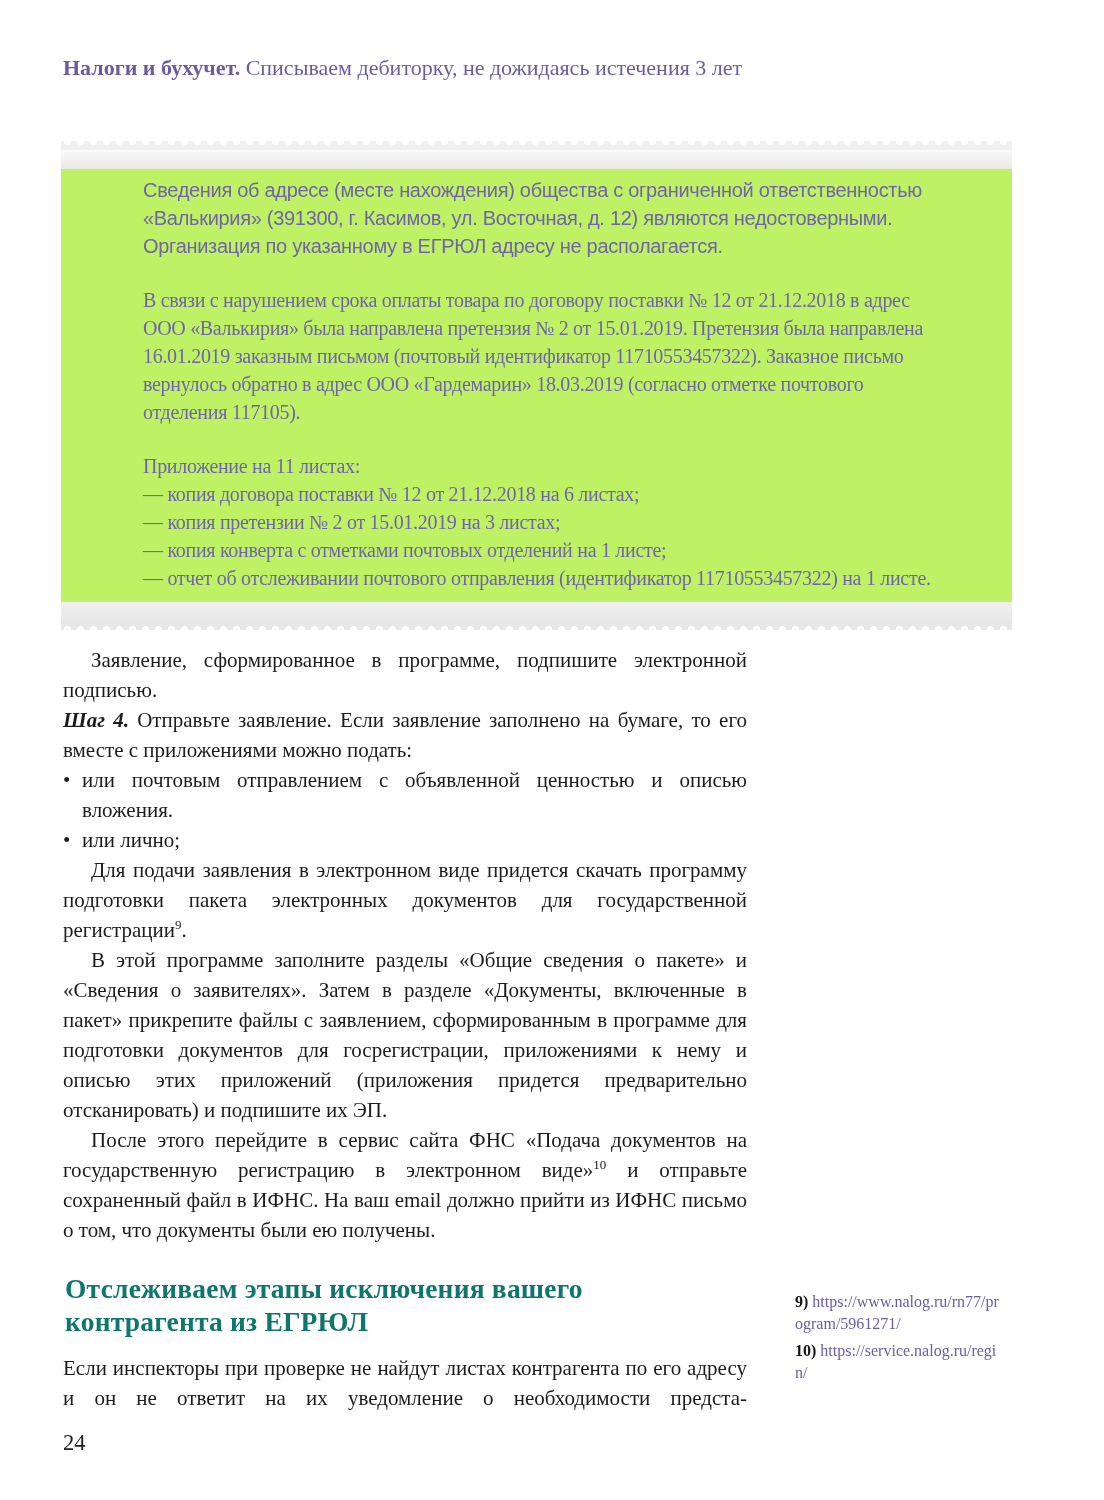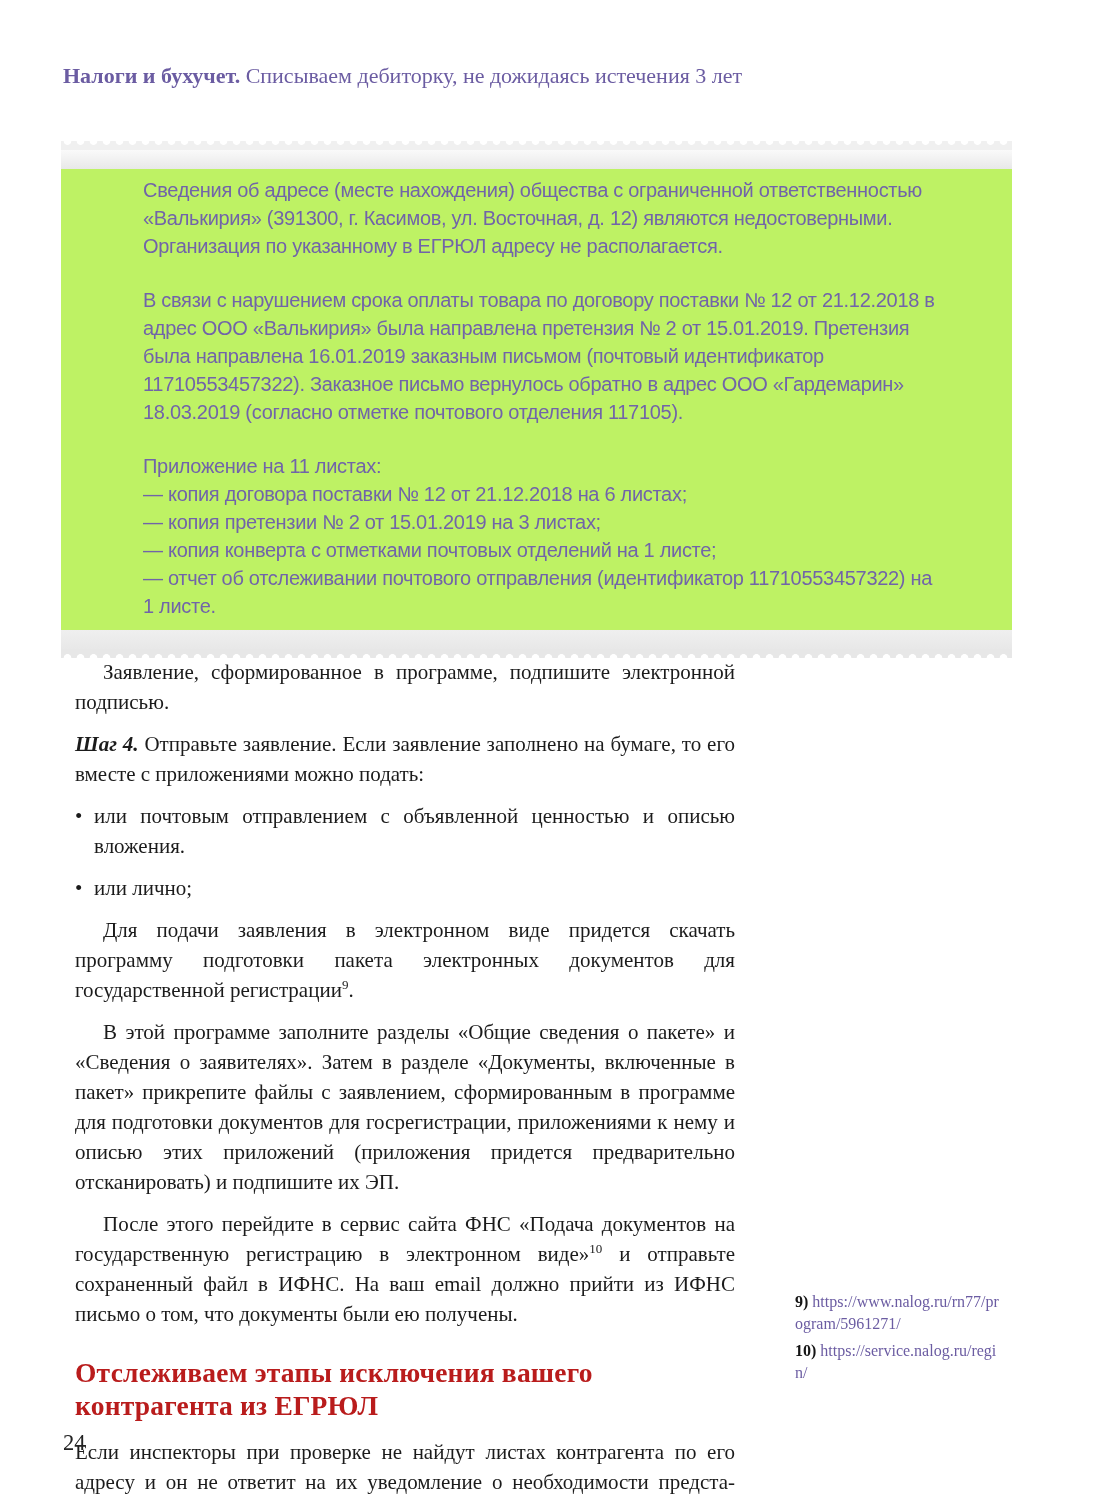--- a/index.html
+++ b/index.html
@@ -4,58 +4,58 @@
 <style>
   * { margin:0; padding:0; box-sizing:border-box; }
   html,body { background:#ffffff; }
   body {
     width:1104px; height:1500px; position:relative; overflow:hidden;
     font-family:"Liberation Serif", serif; color:#1b1b1b;
   }
 
   
   .runhead {
-    position:absolute; left:63px; top:63px; width:960px;
+    position:absolute; left:63px; top:55px; width:960px;
     font-size:22px; line-height:26px; color:#6b5ca2;
   }
   .runhead .brand { font-weight:bold; }
 
   
   .note-box { position:absolute; left:61px; top:141px; width:951px; }
   .perf { height:9px; background-repeat:repeat-x; background-size:13px 9px; }
   .perf-top    { background-image:radial-gradient(circle at 6.5px 0px, #ffffff 3.5px, #f0f0f0 4.2px); }
   .perf-bottom { background-image:radial-gradient(circle at 6.5px 9px, #ffffff 3.6px, #e7e7e7 4.2px); }
   .band-top    { height:19px; background:linear-gradient(#fafafa, #e8e8e8); }
   .band-bottom { height:19px; background:linear-gradient(#efefef, #e8e8e8); }
   .note-content {
     background:#bef264;
     padding:7px 74px 10px 82px;
     font-family:"Liberation Sans", sans-serif;
     font-size:20px; line-height:28px; letter-spacing:-0.3px;
     color:#7164a9; text-align:left;
   }
   .note-para { margin:0; }
-  .note-para + .note-para, .attach-intro { margin-top:26px; }
+  .note-para + .note-para, .attach-intro { margin-top:26px;font-family:Liberation Serif, serif; }
 
   
   .main {
     position:absolute; left:63px; top:645px; width:684px;
     font-size:21px; line-height:30px; text-align:justify;
   }
-  .main p { margin:12px; }
+  .main p { margin:0; }
   p.indent { text-indent:28px; }
   .step4 { margin-top:16px; }
   .step-label { font-weight:bold; font-style:italic; }
   .bullet { padding-left:19px; }
   .bullet::before { content:"\2022"; display:inline-block; width:19px; margin-left:-19px; }
   sup.fn-mark { font-size:13px; line-height:0; vertical-align:super; }
 
   h2.section-heading {
-    font-size:27.5px; line-height:33px; font-weight:bold; color:#b91c1c;
-    max-width:585px; margin:27px 0 15px 12px; text-align:left; letter-spacing:0.2px;
+    font-size:27.5px; line-height:33px; font-weight:bold; color:#0f766e;
+    max-width:585px; margin:27px 0 15px 2px; text-align:left; letter-spacing:0.2px;
   }
   .para-last { text-align-last:justify; }
 
   
   .footnotes {
     position:absolute; left:795px; top:1291px; width:208px;
     font-size:16px; line-height:22px; color:#6b5ca2; text-align:left;
   }
   .fn { word-break:break-all; }
   .fn + .fn { margin-top:5px; }

